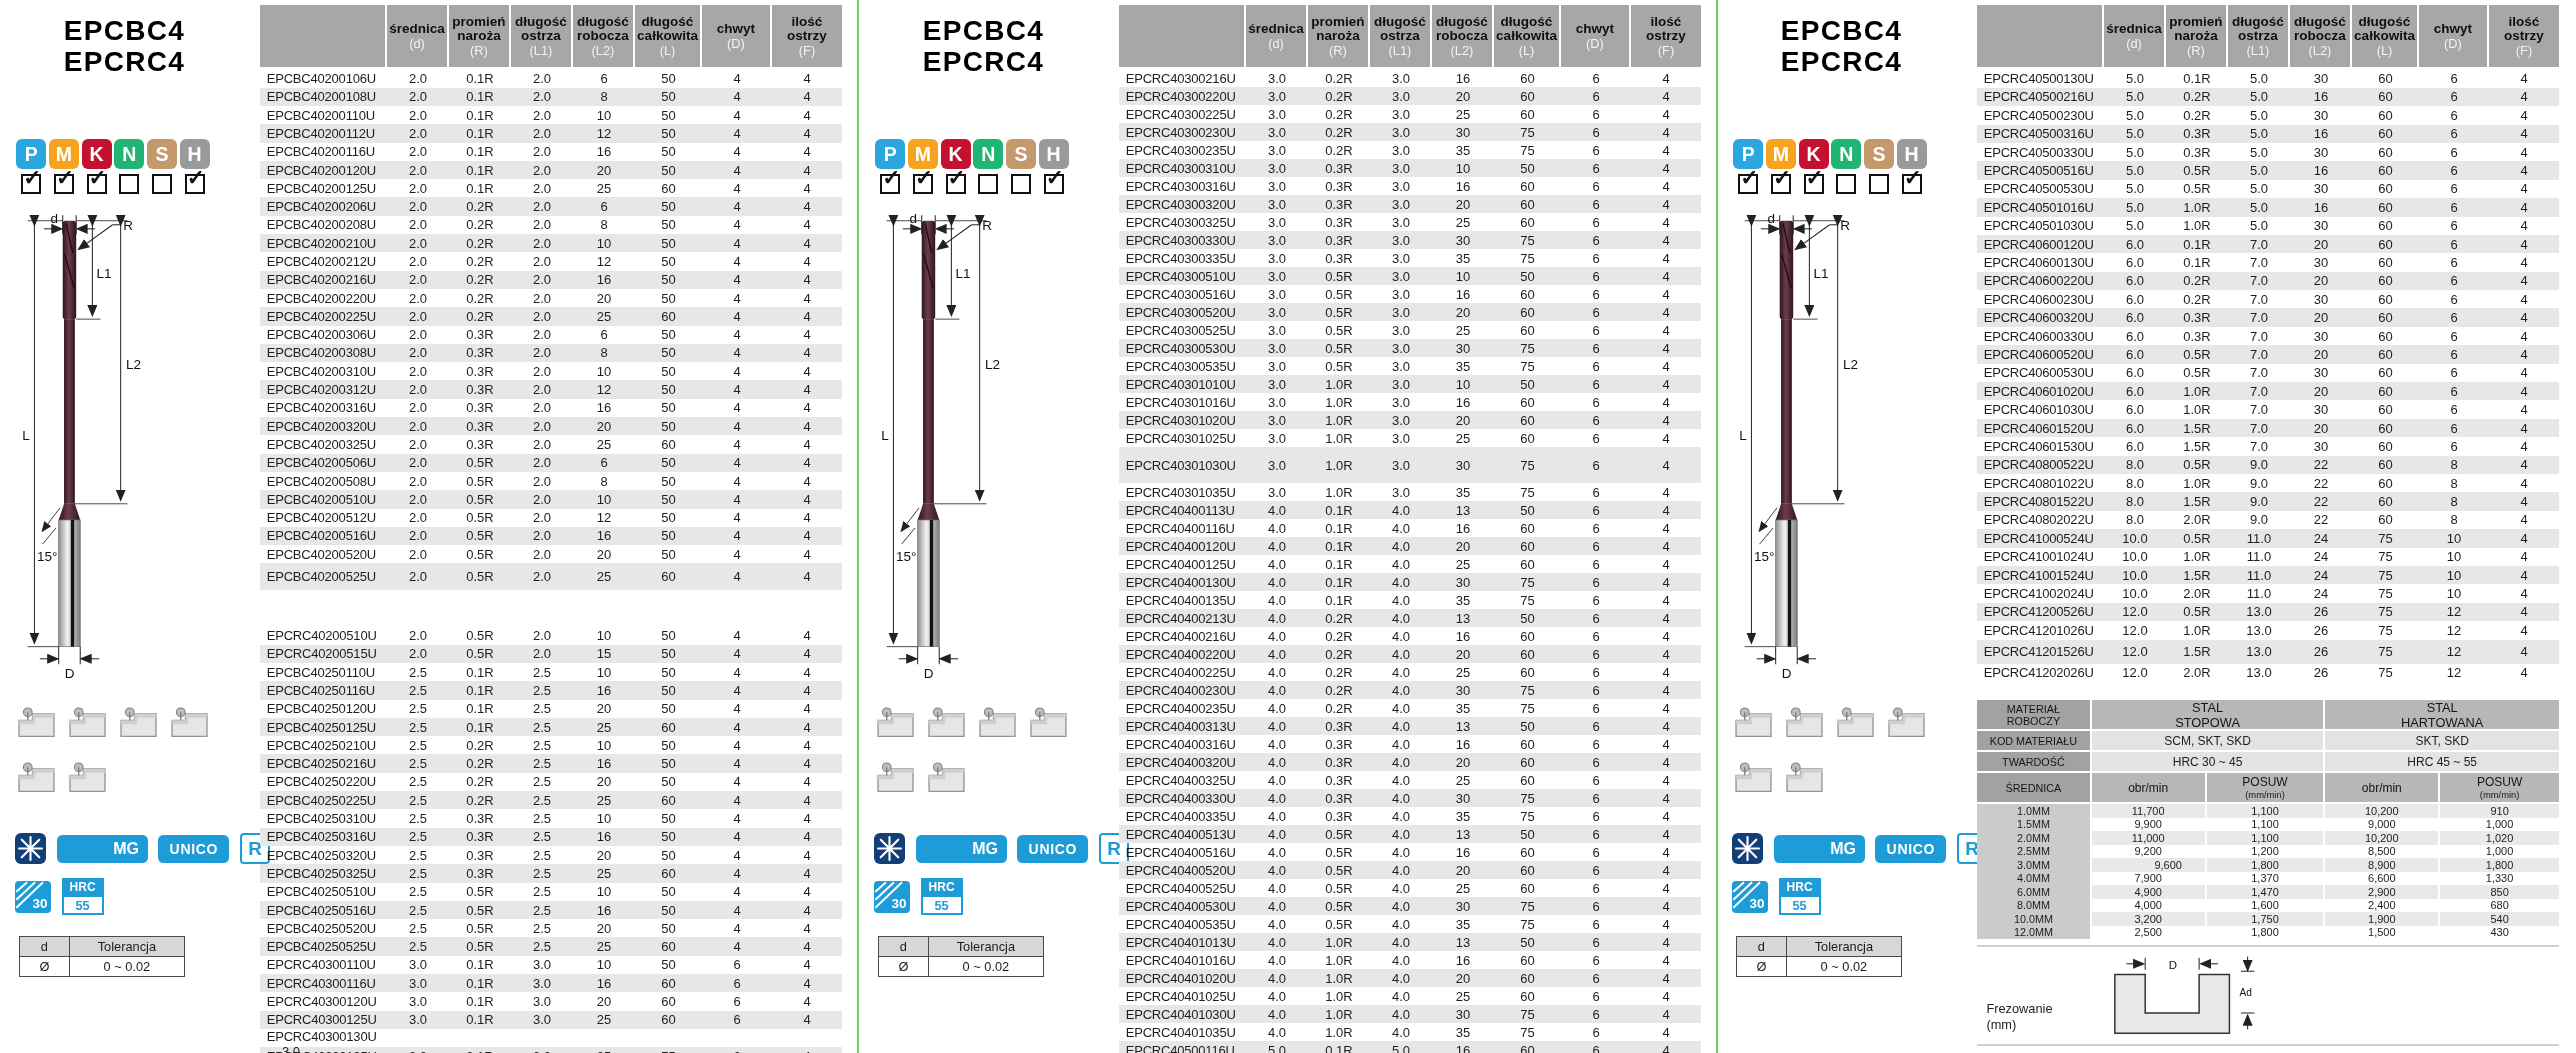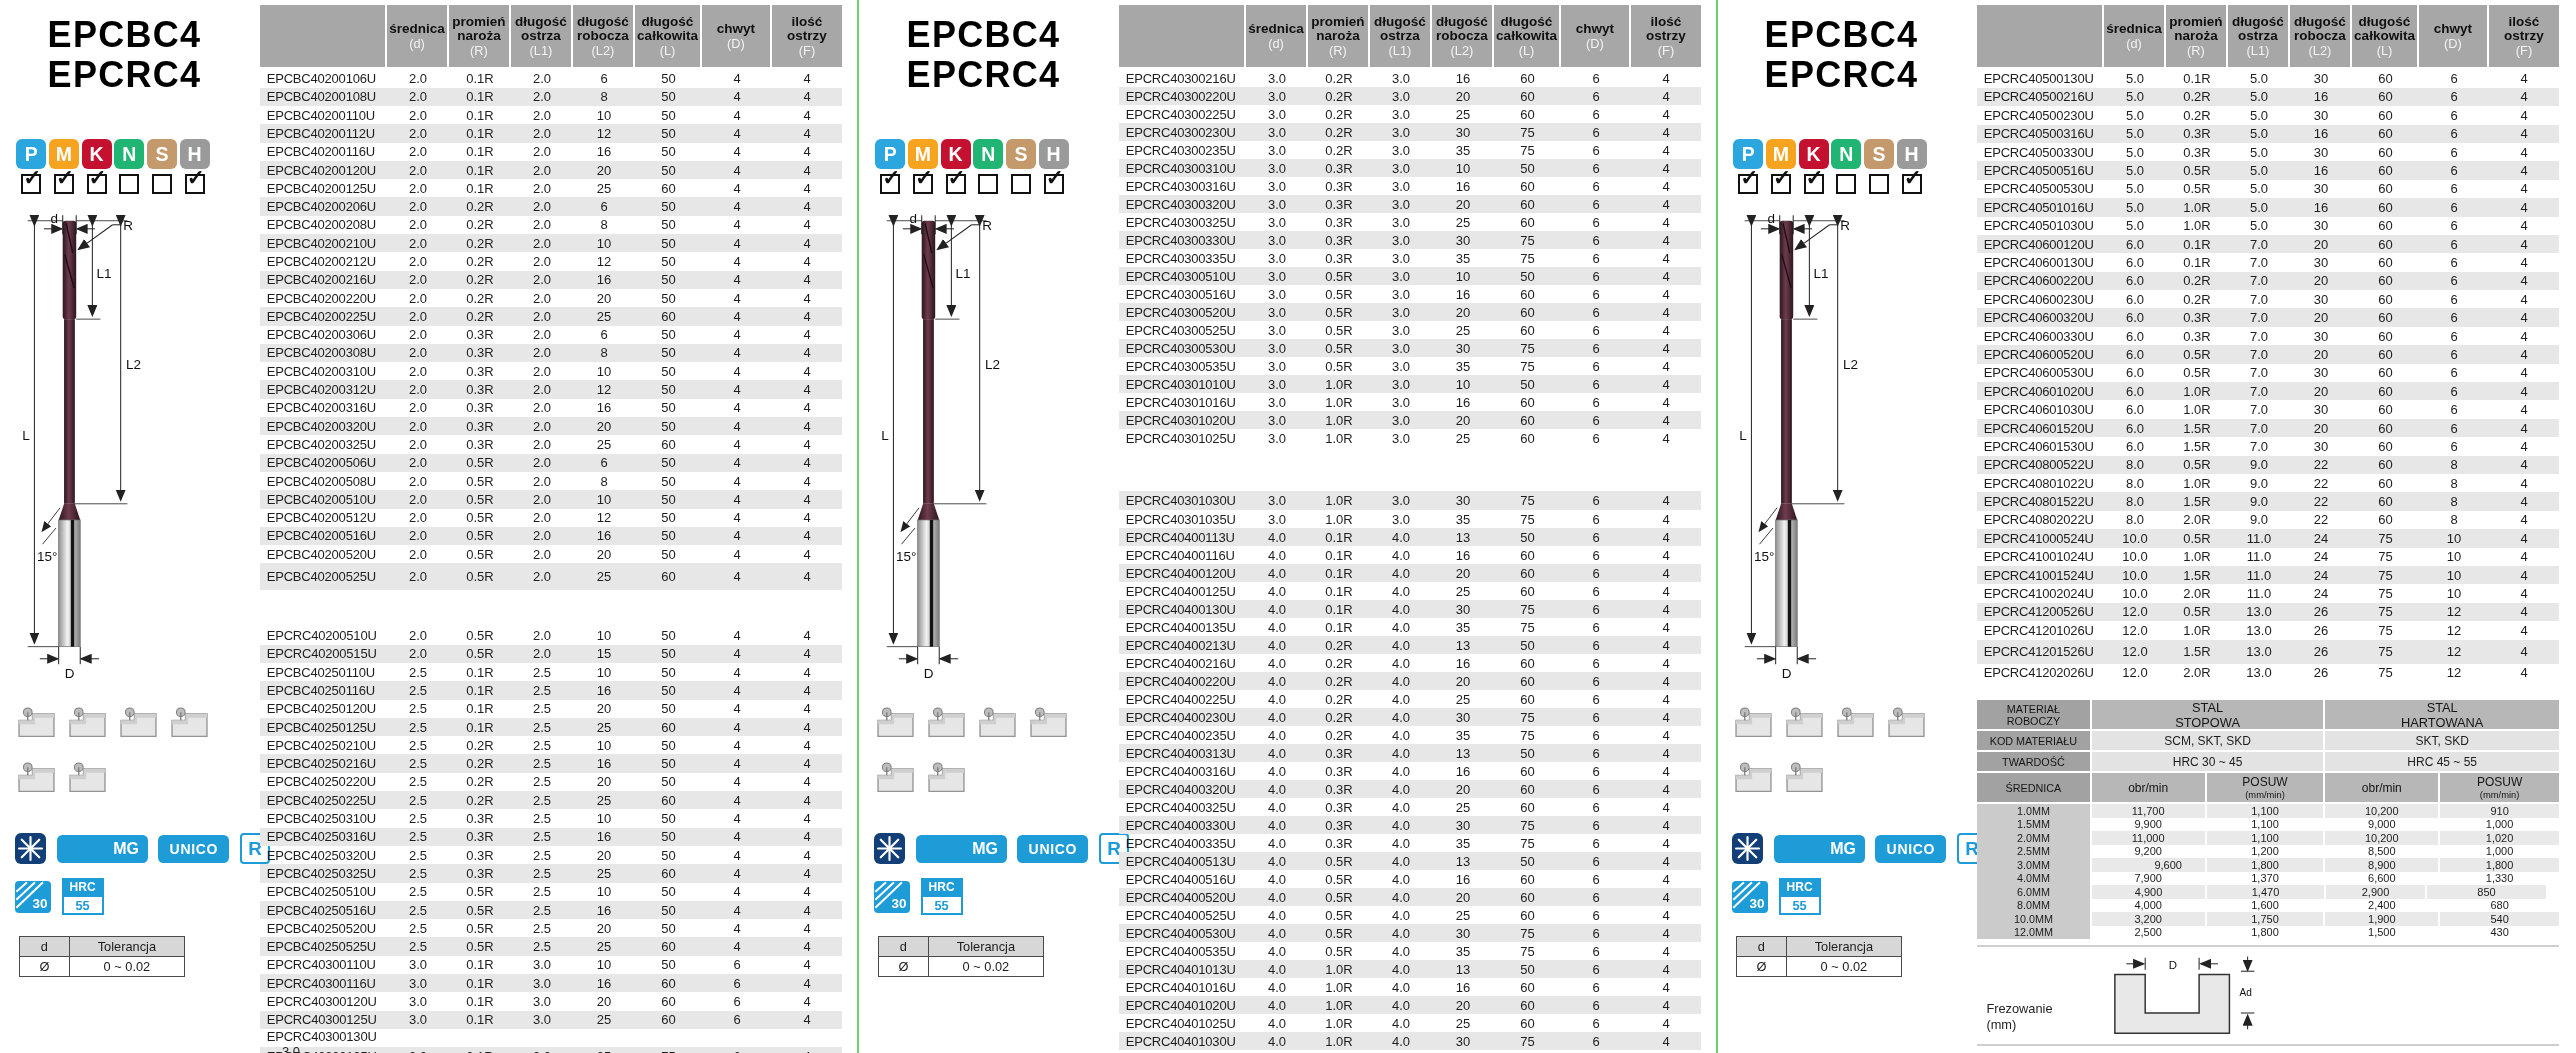--- a/index.html
+++ b/index.html
@@ -2,21 +2,21 @@
 <html style="font-size:10.8px"><head>
 <meta charset="utf-8">
 <style>
   html,body{margin:0;padding:0;background:#fff;}
   .page{position:relative;width:2576px;height:1053px;background:#fff;overflow:hidden;
         font-family:"Liberation Sans",sans-serif;color:#1c1c1c;}
   .divider{position:absolute;top:0;bottom:0;width:2px;}
   .panel{position:absolute;top:0;width:857px;height:1053px;}
   .left-col{position:absolute;left:13.5px;top:0;width:233px;}
   .panel-title{position:absolute;left:0;top:15px;width:222px;text-align:center;
-               font-weight:bold;font-size:36px;line-height:1.12;letter-spacing:1.3px;color:#000;}
+               font-weight:bold;font-size:28px;line-height:1.12;letter-spacing:1.3px;color:#000;}
   .pmknsh{position:absolute;left:2.7px;top:139px;display:flex;gap:2.7px;}
   .tile{width:30px;height:30px;border-radius:6px;display:flex;align-items:center;justify-content:center;
         color:#fff;font-weight:bold;font-size:19.5px;}
   .checks{position:absolute;left:2.7px;top:174px;display:flex;gap:2.7px;}
   .check{width:30px;display:flex;justify-content:center;}
   .cbox{width:16px;height:16px;border:2px solid #111;background:#fff;position:relative;}
   .cbox .mark{position:absolute;left:0px;top:-9.4px;font-size:21.6px;font-weight:bold;color:#111;line-height:1;}
   .drawing{position:absolute;left:4px;top:214px;}
   .ops{position:absolute;display:flex;gap:8px;}
   .ops1{left:1.3px;top:704px;}
@@ -1285,21 +1285,21 @@
           <div class="tr" style="height: 18px;">
             <div class="td c0">EPCRC40301025U</div>
             <div class="td c1">3.0</div>
             <div class="td c2">1.0R</div>
             <div class="td c3">3.0</div>
             <div class="td c4">25</div>
             <div class="td c5">60</div>
             <div class="td c6">6</div>
             <div class="td c7">4</div>
           </div>
-          <div class="tr" style="height: 19px; margin-top: 44px;">
+          <div class="tr" style="height: 36px;">
             <div class="td c0">EPCRC40301030U</div>
             <div class="td c1">3.0</div>
             <div class="td c2">1.0R</div>
             <div class="td c3">3.0</div>
             <div class="td c4">30</div>
             <div class="td c5">75</div>
             <div class="td c6">6</div>
             <div class="td c7">4</div>
           </div>
           <div class="tr" style="height: 18px;">
@@ -2264,21 +2264,21 @@
               <div class="ct-cell ct-data-label" style="width: 115px; height: 13.5px;">4.0MM</div>
               <div class="ct-cell ct-data" style="width: 115px; height: 13.5px;">7,900</div>
               <div class="ct-cell ct-data" style="width: 119px; height: 13.5px;">1,370</div>
               <div class="ct-cell ct-data" style="width: 115px; height: 13.5px;">6,600</div>
               <div class="ct-cell ct-data last" style="width: 119px; height: 13.5px;">1,330</div>
             </div>
             <div class="ct-row">
               <div class="ct-cell ct-data-label" style="width: 115px; height: 13.5px;">6.0MM</div>
               <div class="ct-cell ct-data" style="width: 115px; height: 13.5px;">4,900</div>
               <div class="ct-cell ct-data" style="width: 119px; height: 13.5px;">1,470</div>
-              <div class="ct-cell ct-data" style="width: 101px; height: 13.5px;">2,900</div>
+              <div class="ct-cell ct-data" style="width: 115px; height: 13.5px;">2,900</div>
               <div class="ct-cell ct-data last" style="width: 119px; height: 13.5px;">850</div>
             </div>
             <div class="ct-row">
               <div class="ct-cell ct-data-label" style="width: 115px; height: 13.5px;">8.0MM</div>
               <div class="ct-cell ct-data" style="width: 115px; height: 13.5px;">4,000</div>
               <div class="ct-cell ct-data" style="width: 119px; height: 13.5px;">1,600</div>
               <div class="ct-cell ct-data" style="width: 115px; height: 13.5px;">2,400</div>
               <div class="ct-cell ct-data last" style="width: 119px; height: 13.5px;">680</div>
             </div>
             <div class="ct-row">

